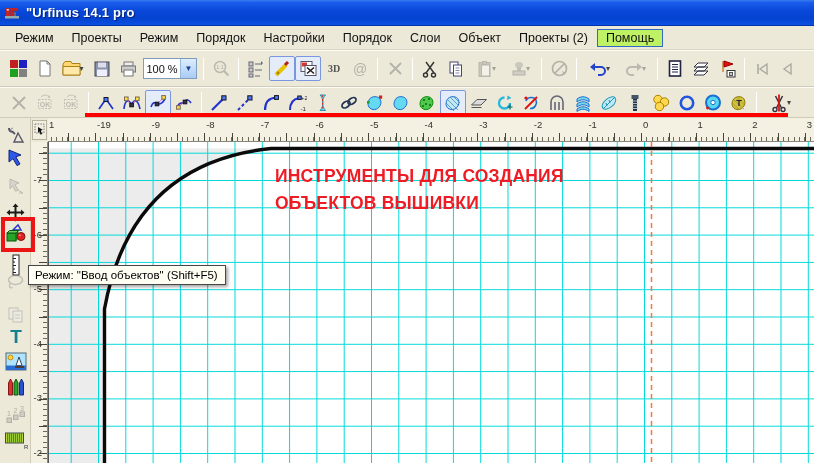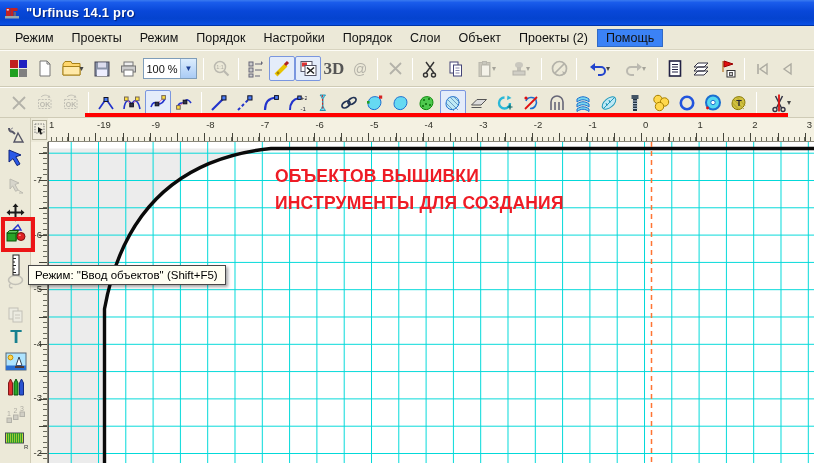--- a/index.html
+++ b/index.html
@@ -10,40 +10,40 @@
   .titlebar{position:absolute;left:0;top:0;width:814px;height:26px;
     background:linear-gradient(180deg,#3a7bf0 0%,#1a5ceb 10%,#0847d8 45%,#0443cf 75%,#0b50e4 100%);
     display:flex;align-items:center;padding-left:4px;border-bottom:1px solid #0034a8;}
   .titlebar .ttext{color:#fff;font-weight:bold;font-size:13px;margin-left:5px;
     text-shadow:1px 1px 1px #00217a;letter-spacing:.2px;}
 
   
   .menubar{position:absolute;left:0;top:26px;width:814px;height:24px;background:#ece9d8;
     display:flex;align-items:center;padding-left:6px;border-bottom:1px solid #d8d4c0;}
   .menuitem{font-size:12.5px;color:#111;padding:2px 9px;white-space:nowrap;}
-  .menuitem.hl{border:1px solid #316ac5;background:#3b82f6;padding:1px 8px;}
+  .menuitem.hl{border:1px solid #316ac5;background:#bef264;padding:1px 8px;}
 
   
   .toolbar{position:absolute;left:0;width:814px;background:#ece9d8;display:flex;align-items:center;
     border-top:1px solid #fdfcf7;border-bottom:1px solid #cfcbb6;}
   #toolbar1{top:50px;height:37px;padding-left:5px;}
   #toolbar2{top:87px;height:31px;padding-left:6px;}
   .tbtn{width:26px;height:25px;display:flex;align-items:center;justify-content:center;flex:0 0 auto;
     border:1px solid transparent;border-radius:2px;position:relative;}
   .tbtn.pressed{background:#e4ecfa;border:1px solid #7a96df;}
   .dim{opacity:.42;filter:grayscale(.9);}
   .sep{width:1px;height:22px;background:#c9c5b0;border-right:1px solid #fff;margin:0 4px;flex:0 0 auto;}
   .caret{font-size:8px;color:#444;margin-left:-2px;flex:0 0 auto;}
   .zoombox{width:54px;height:21px;background:#fff;border:1px solid #7f9db9;display:flex;align-items:center;
     font-size:11px;flex:0 0 auto;margin:4px 2px;}
   .zoombox .zval{flex:1;text-align:center;color:#111;}
   .zoombox .zbtn{width:16px;height:100%;background:linear-gradient(180deg,#dcedfd,#a9cbf5);
     border-left:1px solid #9ab8d8;display:flex;align-items:center;justify-content:center;
     color:#1c3f94;font-size:8px;}
-  .lbl3d{font-size:17px;font-weight:bold;color:#555;font-family:"Liberation Serif",serif;}
+  .lbl3d{font-size:10px;font-weight:bold;color:#555;font-family:"Liberation Serif",serif;}
   .at{font-size:14px;color:#666;}
   .redline{position:absolute;left:85px;top:25px;width:703px;height:4px;background:#ff0000;}
 
   
   .sidebar{position:absolute;left:0;top:118px;width:31px;height:345px;background:#ece9d8;
     border-right:1px solid #cfcbb6;}
   .sslot{position:absolute;left:2px;width:27px;height:25px;display:flex;align-items:center;justify-content:center;}
   .corner{position:absolute;left:31px;top:118px;width:17px;height:24px;background:#ece9d8;
     display:flex;align-items:center;justify-content:center;}
   .cornerbtn{width:15px;height:20px;background:#f2efe0;border:1px solid #b5b29d;
@@ -616,22 +616,22 @@
           <path d="M0 .5H27.3M.5 0V27.3" stroke="#00d9d9" stroke-width="1" fill="none"></path>
         </pattern>
       </defs>
       <rect width="766" height="321" fill="#ffffff"></rect>
       <path d="M0 6.5H222C140 15 75 59 55.5 167V321H0Z" fill="#ececec"></path>
       <rect width="766" height="321" fill="url(#grid)"></rect>
       <path d="M766 6.5H222C140 15 75 59 55.5 167V321" fill="none" stroke="#0a0a0a" stroke-width="3.4"></path>
       <line x1="602.5" y1="0" x2="602.5" y2="321" stroke="#ff7433" stroke-width="1.5" stroke-dasharray="5 4"></line>
     </svg>
     <div class="annot" style="color:#ee1c25">
+      <div>ИНСТРУМЕНТЫ ДЛЯ СОЗДАНИЯ</div>
       <div>ОБЪЕКТОВ ВЫШИВКИ</div>
-      <div>ИНСТРУМЕНТЫ ДЛЯ СОЗДАНИЯ</div>
     </div>
   </div>
 
   <div class="tooltip">Режим: "Ввод объектов" (Shift+F5)</div>
 
   <div class="redbox"></div>
 
 </div>
 
 </body></html>

